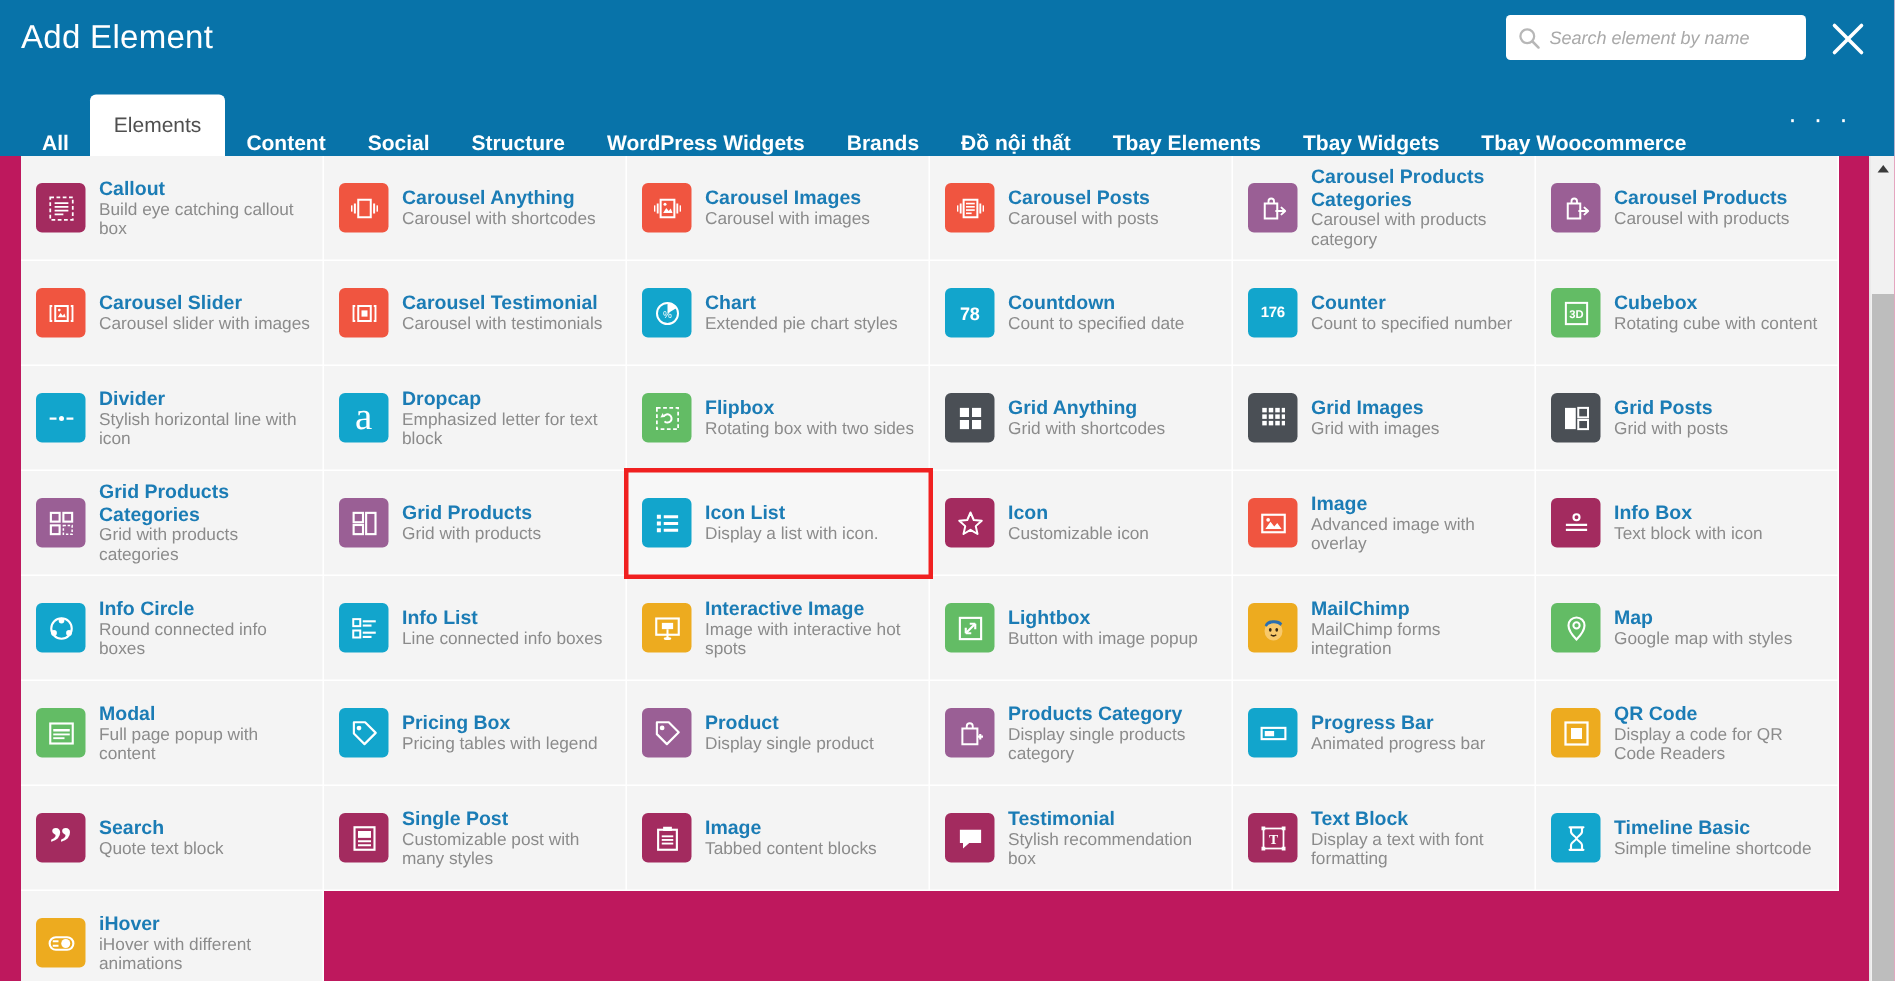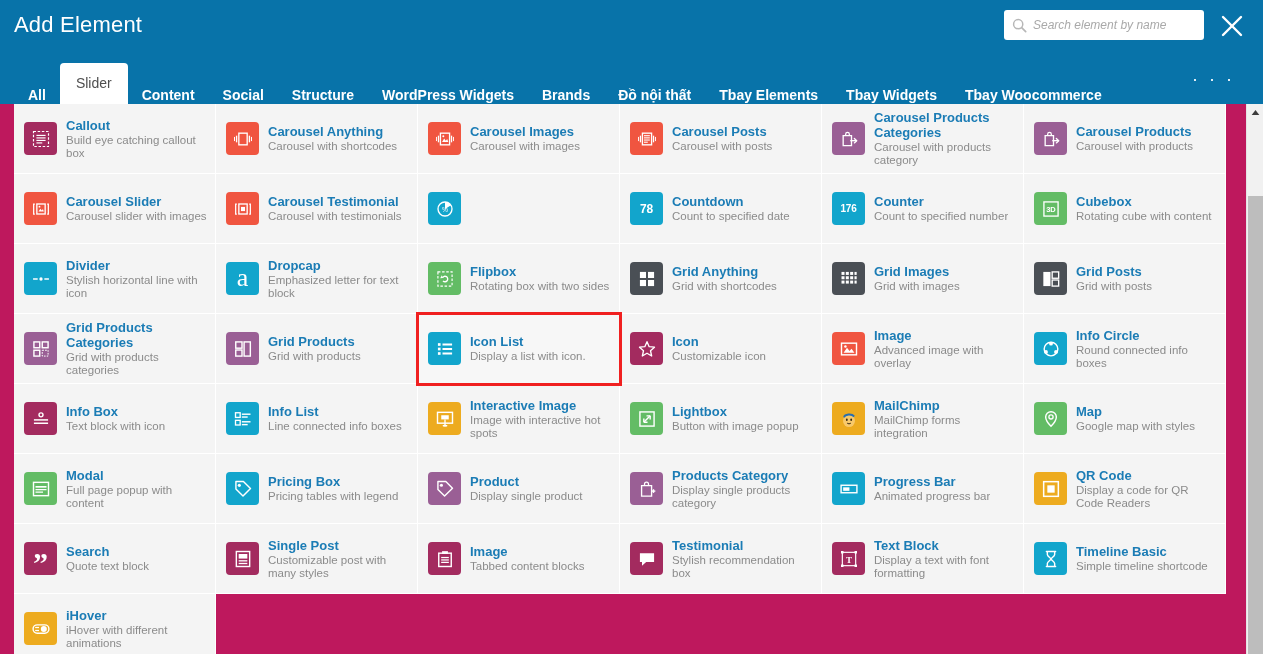--- a/index.html
+++ b/index.html
@@ -207,21 +207,21 @@
     <span>
       <svg width="26" height="26" viewBox="0 0 26 26">
         <line x1="4" y1="4" x2="22" y2="22" stroke="#ffffff" stroke-width="2.4" stroke-linecap="round"></line>
         <line x1="22" y1="4" x2="4" y2="22" stroke="#ffffff" stroke-width="2.4" stroke-linecap="round"></line>
       </svg>
     </span>
   </div>
 
   <div class="tabs" id="tab-bar">
       <div class="tab">All</div>
-      <div class="tab active">Slider</div>
+      <div class="tab active">Elements</div>
       <div class="tab">Content</div>
       <div class="tab">Social</div>
       <div class="tab">Structure</div>
       <div class="tab">WordPress Widgets</div>
       <div class="tab">Brands</div>
       <div class="tab">Đồ nội thất</div>
       <div class="tab">Tbay Elements</div>
       <div class="tab">Tbay Widgets</div>
       <div class="tab">Tbay Woocommerce</div>
       <div class="tabs-more">· · ·</div>
@@ -353,20 +353,24 @@
           <div class="card-desc">Carousel with testimonials</div>
         </div>
       </div>
       <div class="card">
         <div class="card-icon" style="background: rgb(18, 165, 204);">
           <svg width="20" height="20" viewBox="0 0 24 24">
             <circle cx="12" cy="12" r="8.4" fill="none" stroke="#ffffff" stroke-width="1.6"></circle>
             <path d="M12 12 L12 3.6 A8.4 8.4 0 0 1 19.2 7.6 Z" fill="#ffffff"></path>
             <text x="12" y="16" font-size="8" fill="#ffffff" text-anchor="middle" font-family="sans-serif">%</text>
           </svg>
+        </div>
+        <div class="card-text">
+          <div class="card-title">Chart</div>
+          <div class="card-desc">Extended pie chart styles</div>
         </div>
       </div>
       <div class="card">
         <div class="card-icon" style="background: rgb(18, 165, 204);">
           <span class="counter-num">78</span>
         </div>
         <div class="card-text">
           <div class="card-title">Countdown</div>
           <div class="card-desc">Count to specified date</div>
         </div>
@@ -541,44 +545,44 @@
             <path d="M5.5 16.4 L9.6 10.6 L12.6 14.3 L15 11.6 L18.5 16.4 Z" fill="#ffffff"></path>
             <circle cx="7.7" cy="9" r="1.5" fill="#ffffff"></circle>
           </svg>
         </div>
         <div class="card-text">
           <div class="card-title">Image</div>
           <div class="card-desc">Advanced image with overlay</div>
         </div>
       </div>
       <div class="card">
+        <div class="card-icon" style="background: rgb(163, 43, 95);">
+          <svg width="20" height="20" viewBox="0 0 24 24">
+            <circle cx="12" cy="7" r="2.4" fill="none" stroke="#ffffff" stroke-width="1.7"></circle>
+            <rect x="3.5" y="12.2" width="17" height="1.8" fill="#ffffff"></rect>
+            <rect x="3.5" y="16.2" width="17" height="1.8" fill="#ffffff"></rect>
+          </svg>
+        </div>
+        <div class="card-text">
+          <div class="card-title">Info Box</div>
+          <div class="card-desc">Text block with icon</div>
+        </div>
+      </div>
+      <div class="card">
         <div class="card-icon" style="background: rgb(18, 165, 204);">
           <svg width="20" height="20" viewBox="0 0 24 24">
             <circle cx="12" cy="12" r="8.2" fill="none" stroke="#ffffff" stroke-width="1.7"></circle>
             <circle cx="12" cy="5.6" r="2.3" fill="#ffffff"></circle>
             <circle cx="18" cy="15.5" r="2.3" fill="#ffffff"></circle>
             <circle cx="6" cy="15.5" r="2.3" fill="#ffffff"></circle>
           </svg>
         </div>
         <div class="card-text">
           <div class="card-title">Info Circle</div>
           <div class="card-desc">Round connected info boxes</div>
-        </div>
-      </div>
-      <div class="card">
-        <div class="card-icon" style="background: rgb(163, 43, 95);">
-          <svg width="20" height="20" viewBox="0 0 24 24">
-            <circle cx="12" cy="7" r="2.4" fill="none" stroke="#ffffff" stroke-width="1.7"></circle>
-            <rect x="3.5" y="12.2" width="17" height="1.8" fill="#ffffff"></rect>
-            <rect x="3.5" y="16.2" width="17" height="1.8" fill="#ffffff"></rect>
-          </svg>
-        </div>
-        <div class="card-text">
-          <div class="card-title">Info Box</div>
-          <div class="card-desc">Text block with icon</div>
         </div>
       </div>
       <div class="card">
         <div class="card-icon" style="background: rgb(18, 165, 204);">
           <svg width="20" height="20" viewBox="0 0 24 24">
             <rect x="3" y="4.5" width="5.6" height="5.6" fill="none" stroke="#ffffff" stroke-width="1.6"></rect>
             <rect x="3" y="13.6" width="5.6" height="5.6" fill="none" stroke="#ffffff" stroke-width="1.6"></rect>
             <rect x="10.6" y="5.4" width="10.4" height="1.7" fill="#ffffff"></rect>
             <rect x="10.6" y="8.8" width="7" height="1.7" fill="#ffffff"></rect>
             <rect x="10.6" y="14.5" width="10.4" height="1.7" fill="#ffffff"></rect>

